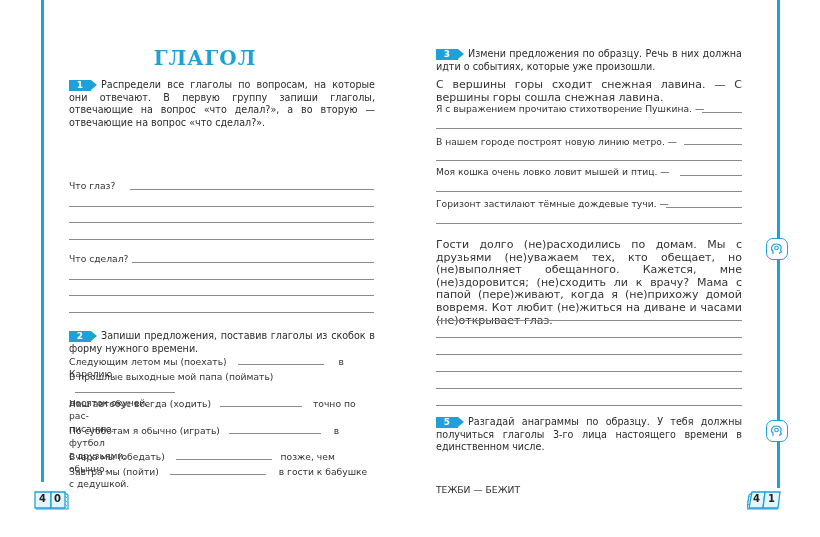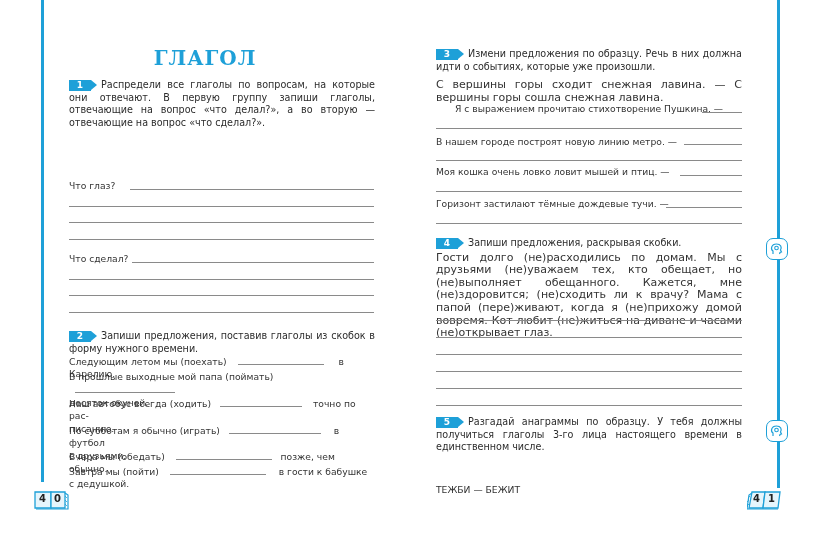--- a/index.html
+++ b/index.html
@@ -119,21 +119,21 @@
     </svg>
   </div>
 
   <div class="task" style="left:26px; top:48px; width:306px;">
     <div class="instr">
       <span class="badge">3</span><span>Измени предложения по образцу. Речь в них должна идти о событиях, которые уже произошли.</span>
     </div>
     <div class="body-text">С вершины горы сходит снежная лавина. — С вершины горы сошла снежная лавина.</div>
   </div>
 
-  <div class="row" style="left:26px; top:103px; width:306px;text-align:center;">
+  <div class="row" style="left:26px; top:103px; width:306px;">
     <span>Я с выражением прочитаю стихотворение Пушкина. —</span>
   </div>
   <div class="line" style="left:292px; top:112px; width:40px;"></div>
   <div class="line" style="left:26px; top:128px; width:306px;"></div>
 
   <div class="row" style="left:26px; top:136px; width:306px;">
     <span>В нашем городе построят новую линию метро. —</span>
   </div>
   <div class="line" style="left:274px; top:144px; width:58px;"></div>
   <div class="line" style="left:26px; top:160px; width:306px;"></div>
@@ -144,23 +144,20 @@
   <div class="line" style="left:270px; top:175px; width:62px;"></div>
   <div class="line" style="left:26px; top:191px; width:306px;"></div>
 
   <div class="row" style="left:26px; top:198px; width:306px;">
     <span>Горизонт застилают тёмные дождевые тучи. —</span>
   </div>
   <div class="line" style="left:256px; top:207px; width:76px;"></div>
   <div class="line" style="left:26px; top:223px; width:306px;"></div>
 
   <div class="task" style="left:26px; top:237px; width:306px;">
-    <div class="instr">
-      <span class="badge">4</span><span>Запиши предложения, раскрывая скобки.</span>
-    </div>
     <div class="body-text" style="margin-top:2px;">Гости долго (не)расходились по домам. Мы с друзьями (не)уважаем тех, кто обещает, но (не)выполняет обещанного. Кажется, мне (не)здоровится; (не)сходить ли к врачу? Мама с папой (пере)живают, когда я (не)прихожу домой вовремя. Кот любит (не)житься на диване и часами (не)открывает глаз.</div>
   </div>
 
   <div class="line" style="left:26px; top:320px; width:306px;"></div>
   <div class="line" style="left:26px; top:337px; width:306px;"></div>
   <div class="line" style="left:26px; top:354px; width:306px;"></div>
   <div class="line" style="left:26px; top:371px; width:306px;"></div>
   <div class="line" style="left:26px; top:388px; width:306px;"></div>
   <div class="line" style="left:26px; top:405px; width:306px;"></div>
 

